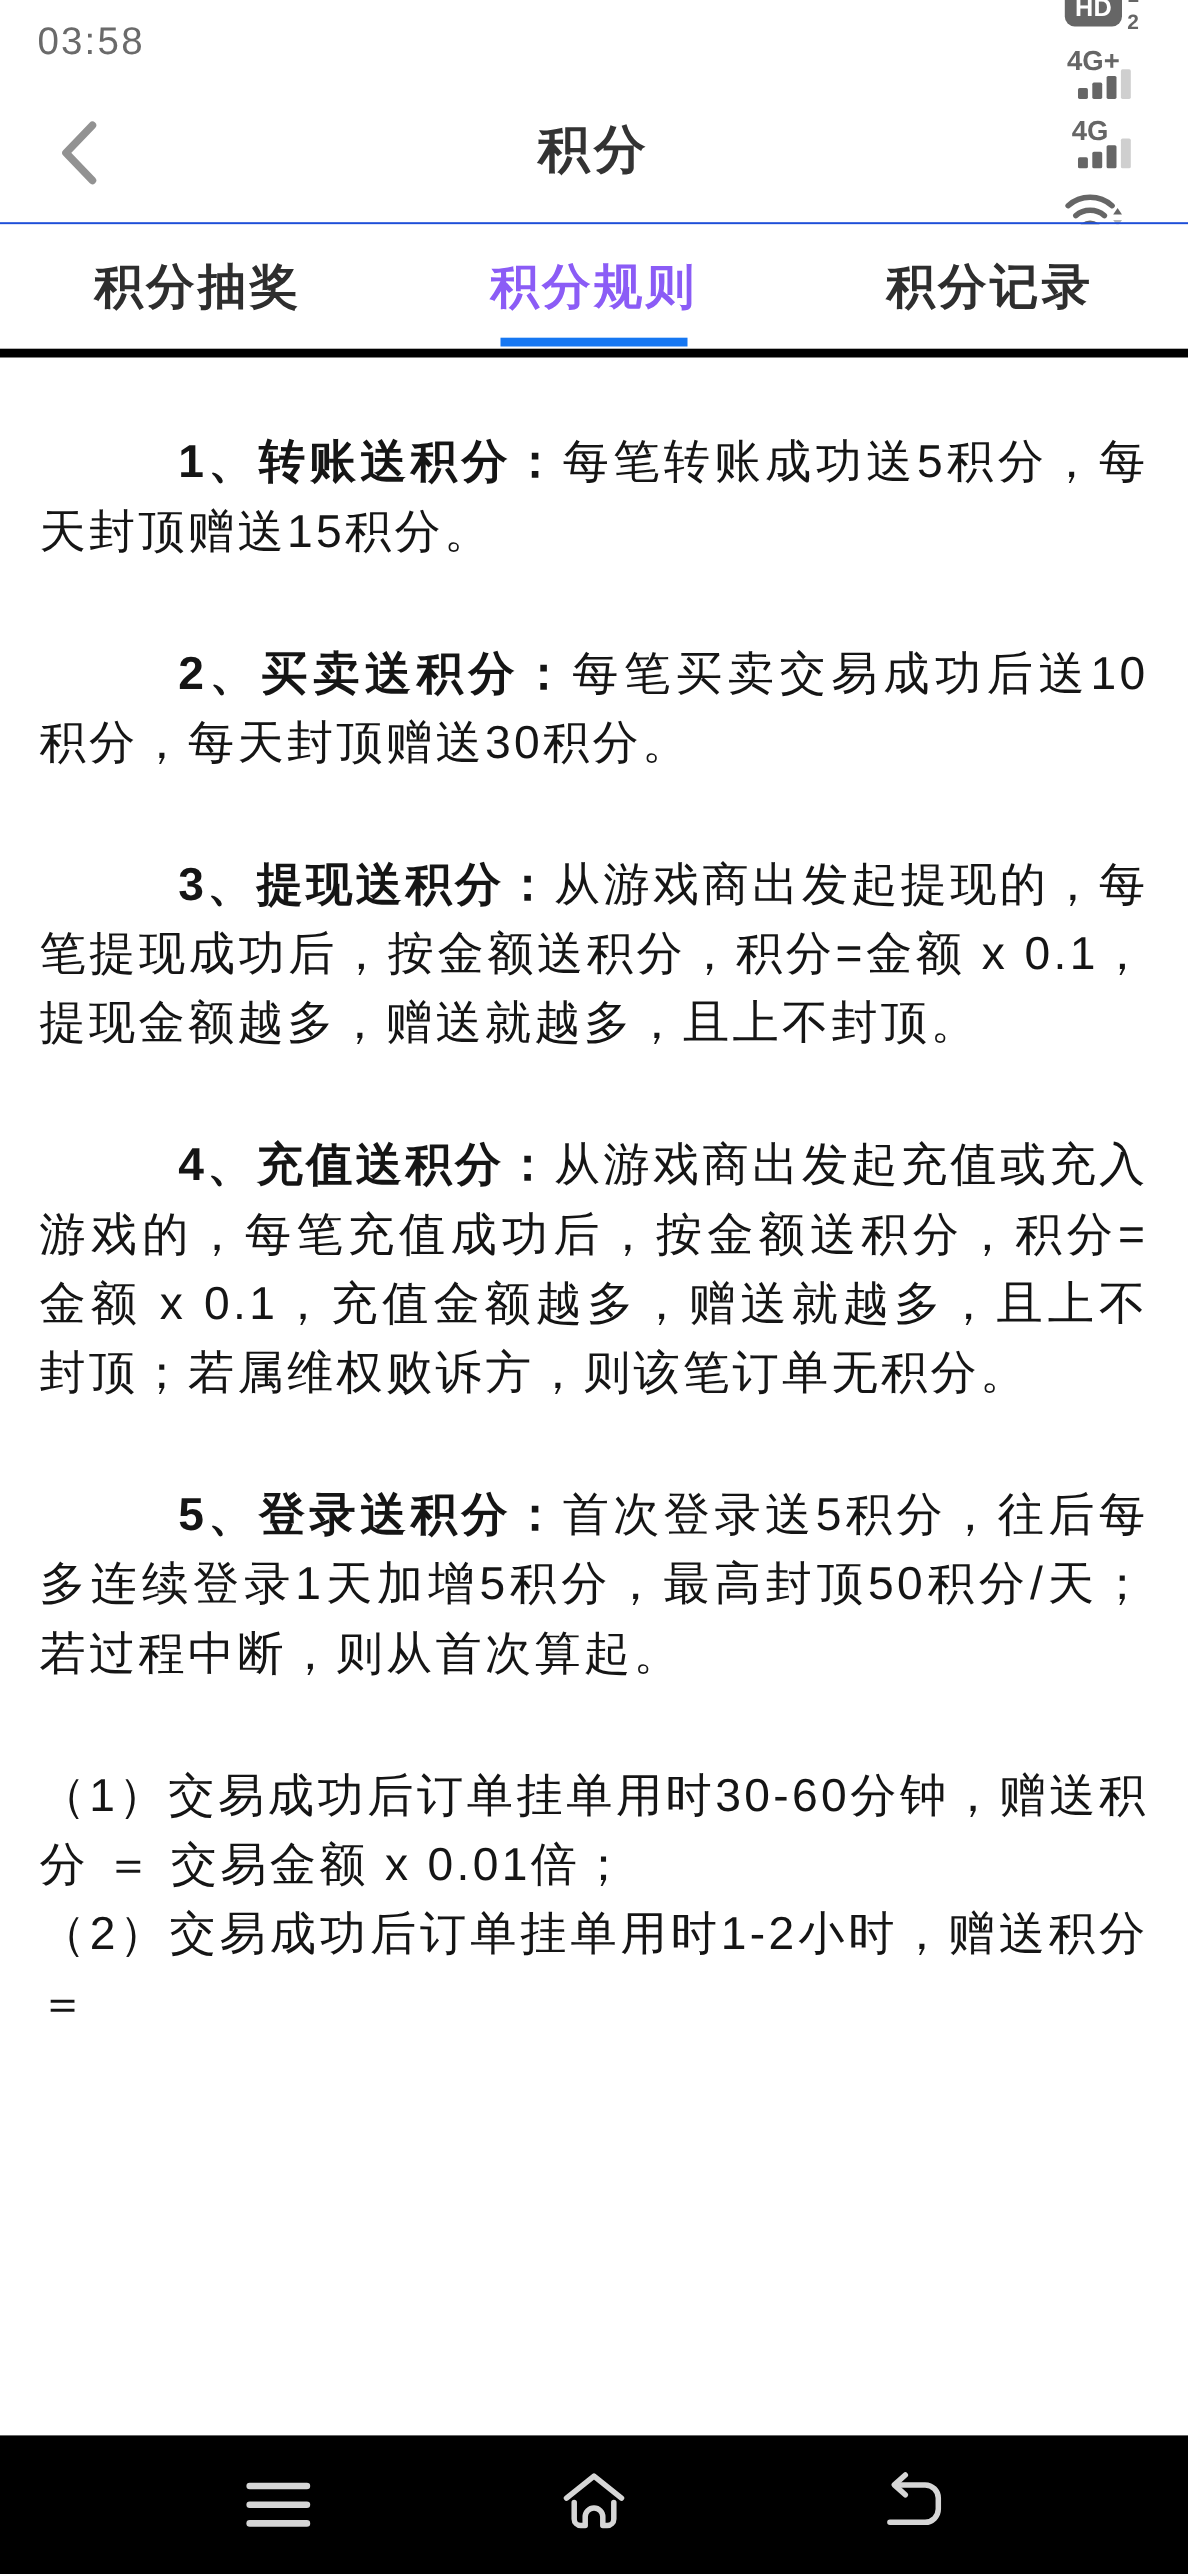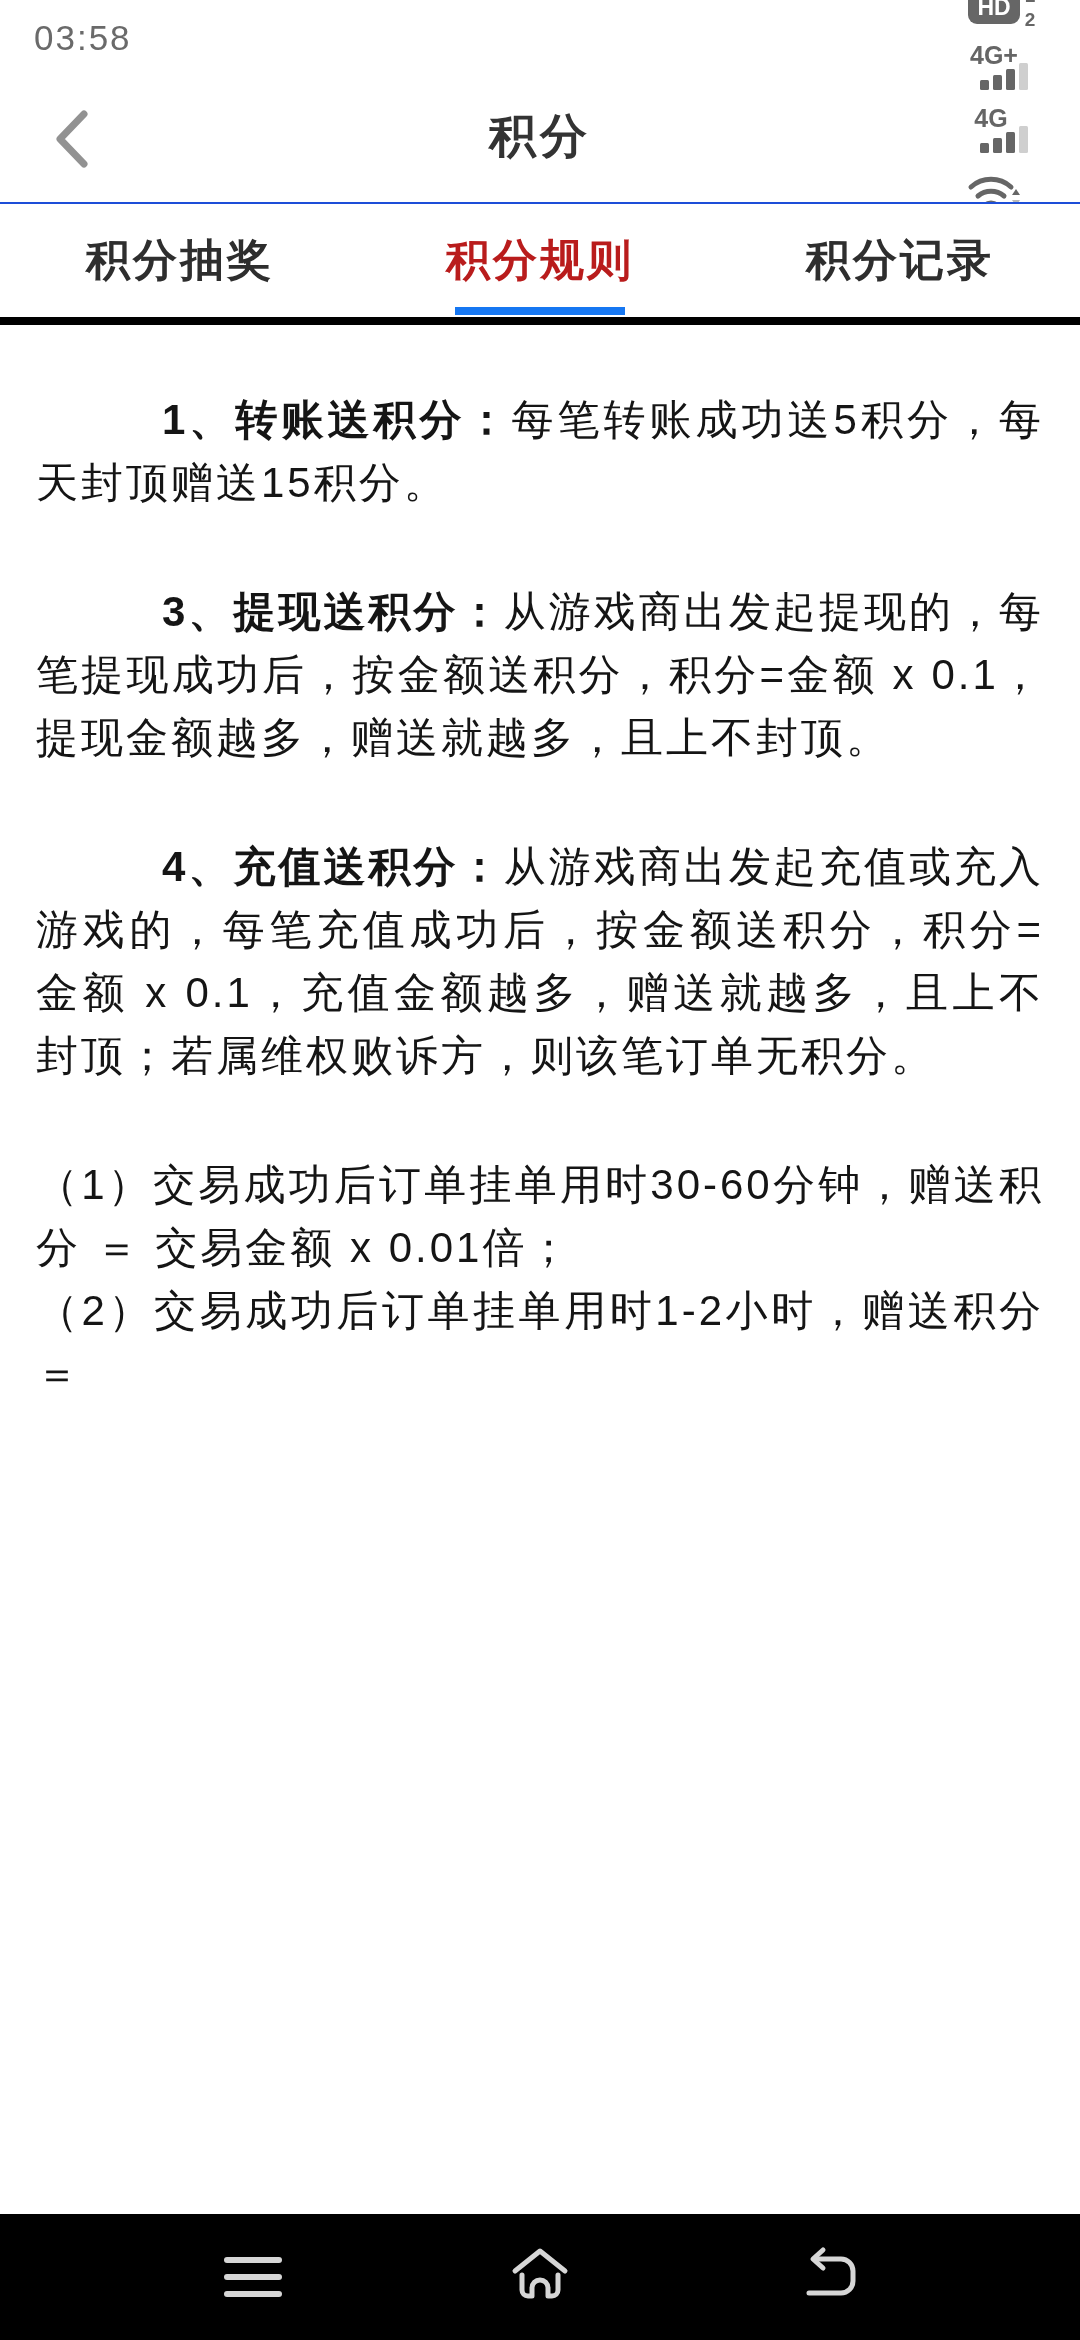--- a/index.html
+++ b/index.html
@@ -32,21 +32,21 @@
   
   .tabbar{
     position:absolute;top:204px;left:0;right:0;height:121px;
     display:flex;border-bottom:8px solid #000000;box-sizing:border-box;background:#fff;
   }
   .tab{
     flex:1;display:flex;align-items:center;justify-content:center;
     font-size:44px;color:#2e2e2e;letter-spacing:3px;position:relative;cursor:pointer;
     font-weight:600;
   }
-  .tab.active{color:#b91c1c;}
+  .tab.active{color:#8b5cf6;}
   .tab .underline{
     position:absolute;bottom:2px;left:50%;transform:translateX(-50%);
     width:170px;height:8px;background:#1677F2;
   }
   
   .content{
     position:absolute;top:326px;left:0;right:0;bottom:126px;
     padding:42px 36px 0 36px;box-sizing:border-box;overflow:hidden;
     color:#151515;
     margin-top:20px;
@@ -174,22 +174,24 @@
       <span>积分规则</span>
       <span class="underline"></span>
     </div>
     <div class="tab">
       <span>积分记录</span>
     </div>
   </div>
 
   <div class="content">
     <p class="rule"><span class="rule-label">1、转账送积分：</span><span>每笔转账成功送5积分，每天封顶赠送15积分。</span></p>
+    <p class="rule"><span class="rule-label">2、买卖送积分：</span><span>每笔买卖交易成功后送10积分，每天封顶赠送30积分。</span></p>
     <p class="rule"><span class="rule-label">3、提现送积分：</span><span>从游戏商出发起提现的，每笔提现成功后，按金额送积分，积分=金额 x 0.1，提现金额越多，赠送就越多，且上不封顶。</span></p>
     <p class="rule"><span class="rule-label">4、充值送积分：</span><span>从游戏商出发起充值或充入游戏的，每笔充值成功后，按金额送积分，积分=金额 x 0.1，充值金额越多，赠送就越多，且上不封顶；若属维权败诉方，则该笔订单无积分。</span></p>
+    <p class="rule"><span class="rule-label">5、登录送积分：</span><span>首次登录送5积分，往后每多连续登录1天加增5积分，最高封顶50积分/天；若过程中断，则从首次算起。</span></p>
     <p class="rule-sub">（1）交易成功后订单挂单用时30-60分钟，赠送积分 ＝ 交易金额 x 0.01倍；</p>
     <p class="rule-sub">（2）交易成功后订单挂单用时1-2小时，赠送积分 ＝</p>
   </div>
 
   <div class="navbar">
     <div class="nav-btn">
       <svg width="70" height="64" viewBox="0 0 70 64">
         <rect x="6" y="12" width="58" height="6" rx="3" fill="#d6d6d6"></rect>
         <rect x="6" y="29" width="58" height="6" rx="3" fill="#d6d6d6"></rect>
         <rect x="6" y="46" width="58" height="6" rx="3" fill="#d6d6d6"></rect>

